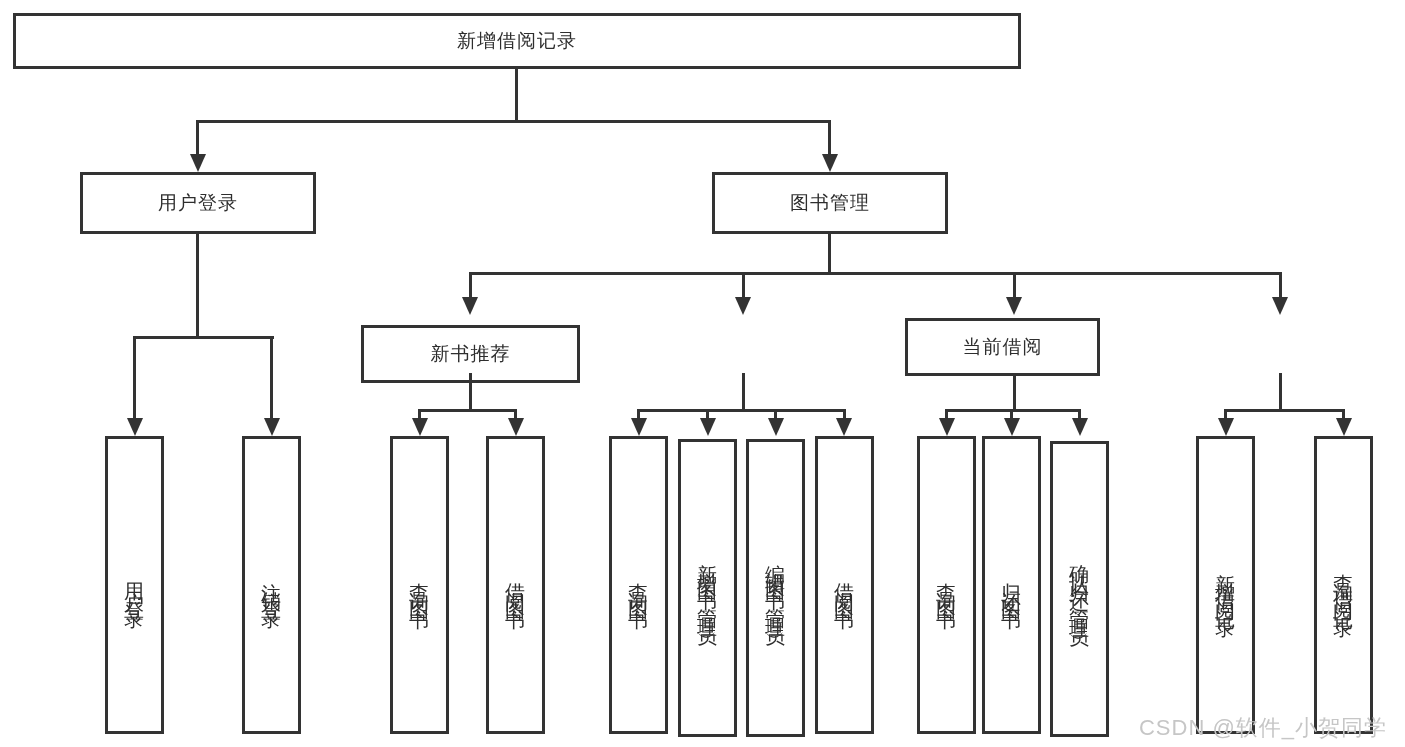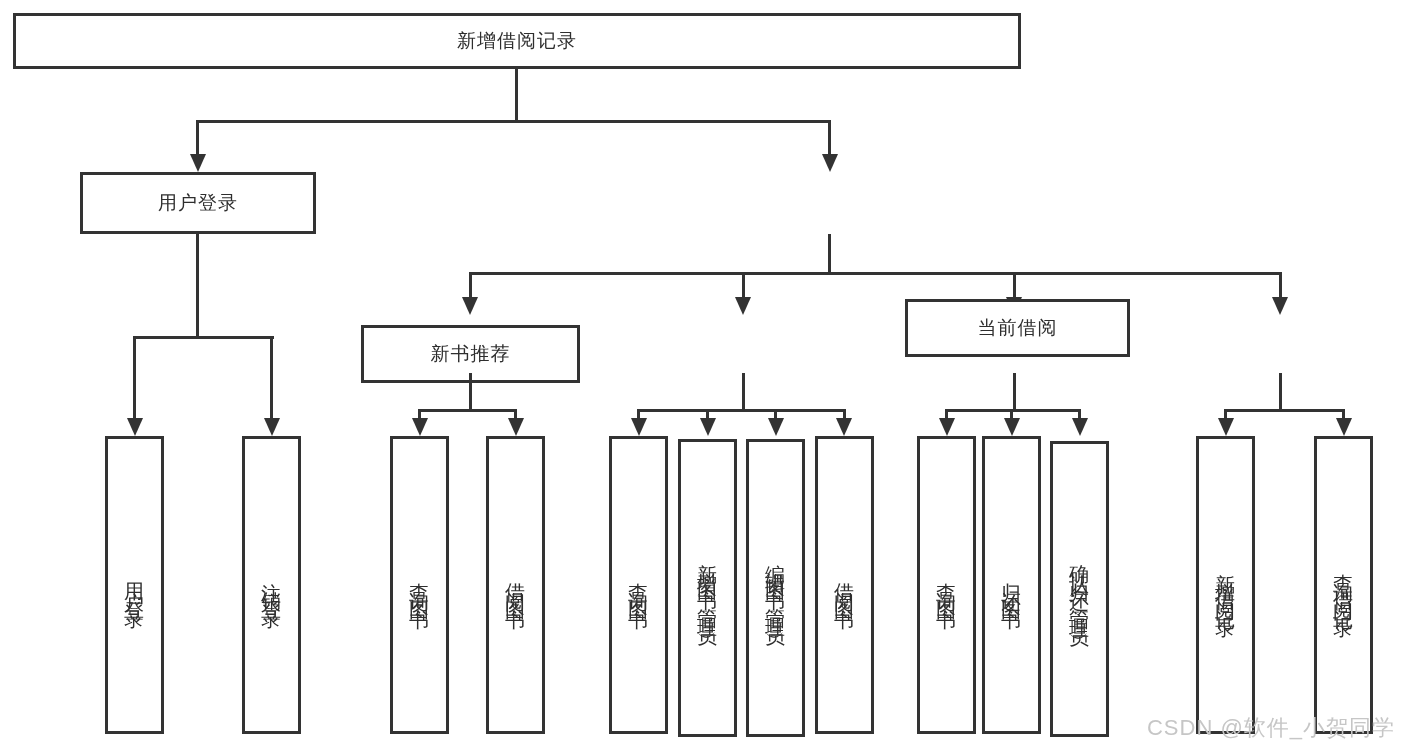--- a/index.html
+++ b/index.html
@@ -21,60 +21,61 @@
     font-size:20px;letter-spacing:9px;color:#2e2e2e;
   }
   .vl{position:absolute;width:3px;background:var(--line,#333);}
   .hl{position:absolute;height:3px;background:var(--line,#333);}
   .ar{
     position:absolute;width:0;height:0;
     border-left:8px solid transparent;border-right:8px solid transparent;
     border-top:18px solid var(--line,#333);
   }
   .wm{
-    position:absolute;right:10px;bottom:4px;font-size:22px;
+    position:absolute;right:18px;bottom:4px;font-size:22px;
     color:var(--wm,#c6c6c6);letter-spacing:1px;white-space:nowrap;
   }
 </style>
 </head>
 <body>
 
 <div id="canvas" style="--line: #333333; --wm: #c6c6c6; background-color: rgb(255, 255, 255);">
 
   <div class="hbox" style="left:13px;top:13px;width:1008px;height:56px">新增借阅记录</div>
 
   <div class="vl" style="left:515px;top:68px;height:52px"></div>
   <div class="hl" style="left:196px;top:120px;width:635px"></div>
   <div class="vl" style="left:196px;top:120px;height:36px"></div>
   <div class="ar" style="left:190px;top:154px"></div>
   <div class="vl" style="left:828px;top:120px;height:36px"></div>
   <div class="ar" style="left:822px;top:154px"></div>
 
   <div class="hbox" style="left:80px;top:172px;width:236px;height:62px">用户登录</div>
+  <div class="hbox" style="left:712px;top:172px;width:236px;height:62px">图书管理</div>
 
   <div class="vl" style="left:196px;top:234px;height:102px"></div>
   <div class="hl" style="left:133px;top:336px;width:141px"></div>
   <div class="vl" style="left:133px;top:336px;height:84px"></div>
   <div class="ar" style="left:127px;top:418px"></div>
   <div class="vl" style="left:270px;top:336px;height:84px"></div>
   <div class="ar" style="left:264px;top:418px"></div>
 
   <div class="vl" style="left:828px;top:234px;height:38px"></div>
   <div class="hl" style="left:469px;top:272px;width:813px"></div>
   <div class="vl" style="left:469px;top:272px;height:27px"></div>
   <div class="ar" style="left:462px;top:297px"></div>
   <div class="vl" style="left:742px;top:272px;height:27px"></div>
   <div class="ar" style="left:735px;top:297px"></div>
   <div class="vl" style="left:1013px;top:272px;height:27px"></div>
   <div class="ar" style="left:1006px;top:297px"></div>
   <div class="vl" style="left:1279px;top:272px;height:27px"></div>
   <div class="ar" style="left:1272px;top:297px"></div>
 
   <div class="hbox" style="left:361px;top:325px;width:219px;height:58px">新书推荐</div>
-  <div class="hbox" style="left:905px;top:299px;width:225px;height:58px">当前借阅</div>
+  <div class="hbox" style="left:905px;top:318px;width:195px;height:58px">当前借阅</div>
 
   <div class="vl" style="left:469px;top:373px;height:36px"></div>
   <div class="hl" style="left:418px;top:409px;width:99px"></div>
   <div class="vl" style="left:418px;top:409px;height:11px"></div>
   <div class="ar" style="left:412px;top:418px"></div>
   <div class="vl" style="left:514px;top:409px;height:11px"></div>
   <div class="ar" style="left:508px;top:418px"></div>
 
   <div class="vl" style="left:742px;top:373px;height:36px"></div>
   <div class="hl" style="left:637px;top:409px;width:209px"></div>

